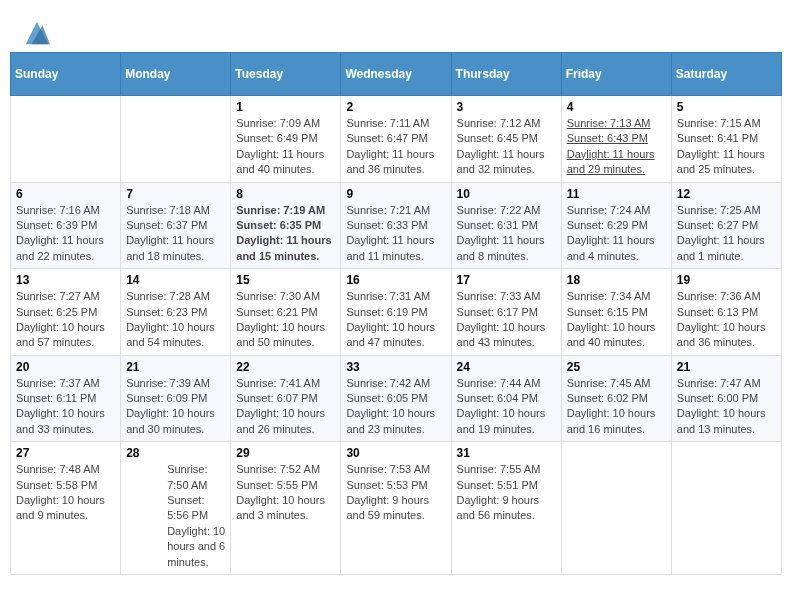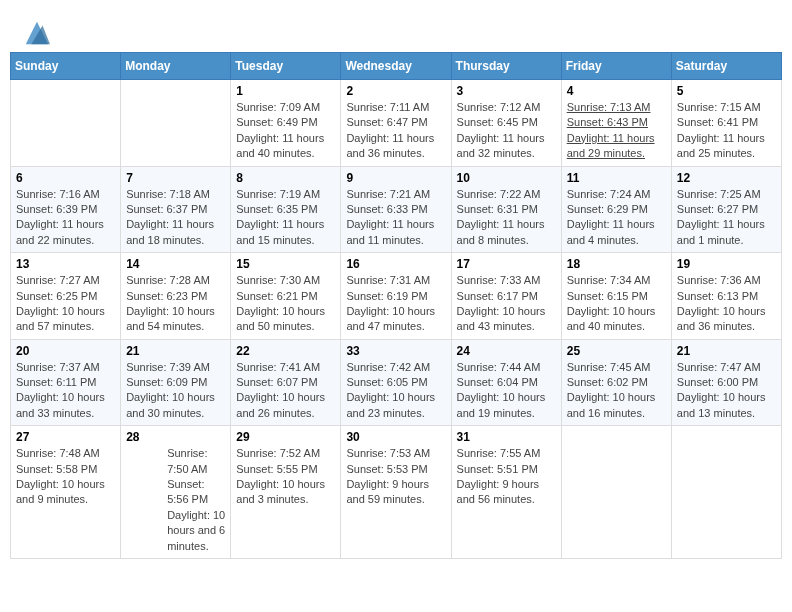--- a/index.html
+++ b/index.html
@@ -54,21 +54,21 @@
     }
     .calendar {
       width: 100%;
       border-collapse: collapse;
       border: 1px solid #ccc;
       font-size: 11px;
     }
     .calendar th {
       background: #4a90c8;
       color: #fff;
-      padding: 6px 4px;
+      padding: 14px 4px;
       text-align: left;
       font-weight: bold;
       font-size: 12px;
       border: 1px solid #3a7ab8;
     }
     .calendar td {
       vertical-align: top;
       padding: 4px 5px;
       border: 1px solid #ddd;
       width: 109px;
@@ -174,21 +174,21 @@
 Daylight: 11 hours and 22 minutes.</div>
         </td>
         <td>
           <span class="day-number">7</span>
           <div class="day-info" style="white-space: pre-line;">Sunrise: 7:18 AM
 Sunset: 6:37 PM
 Daylight: 11 hours and 18 minutes.</div>
         </td>
         <td>
           <span class="day-number">8</span>
-          <div class="day-info" style="white-space: pre-line;">Sunrise: 7:19 AM
+          <div class="day-info" style="white-space: pre-line; font-weight: bold;">Sunrise: 7:19 AM
 Sunset: 6:35 PM
 Daylight: 11 hours and 15 minutes.</div>
         </td>
         <td>
           <span class="day-number">9</span>
           <div class="day-info" style="white-space: pre-line;">Sunrise: 7:21 AM
 Sunset: 6:33 PM
 Daylight: 11 hours and 11 minutes.</div>
         </td>
         <td>

